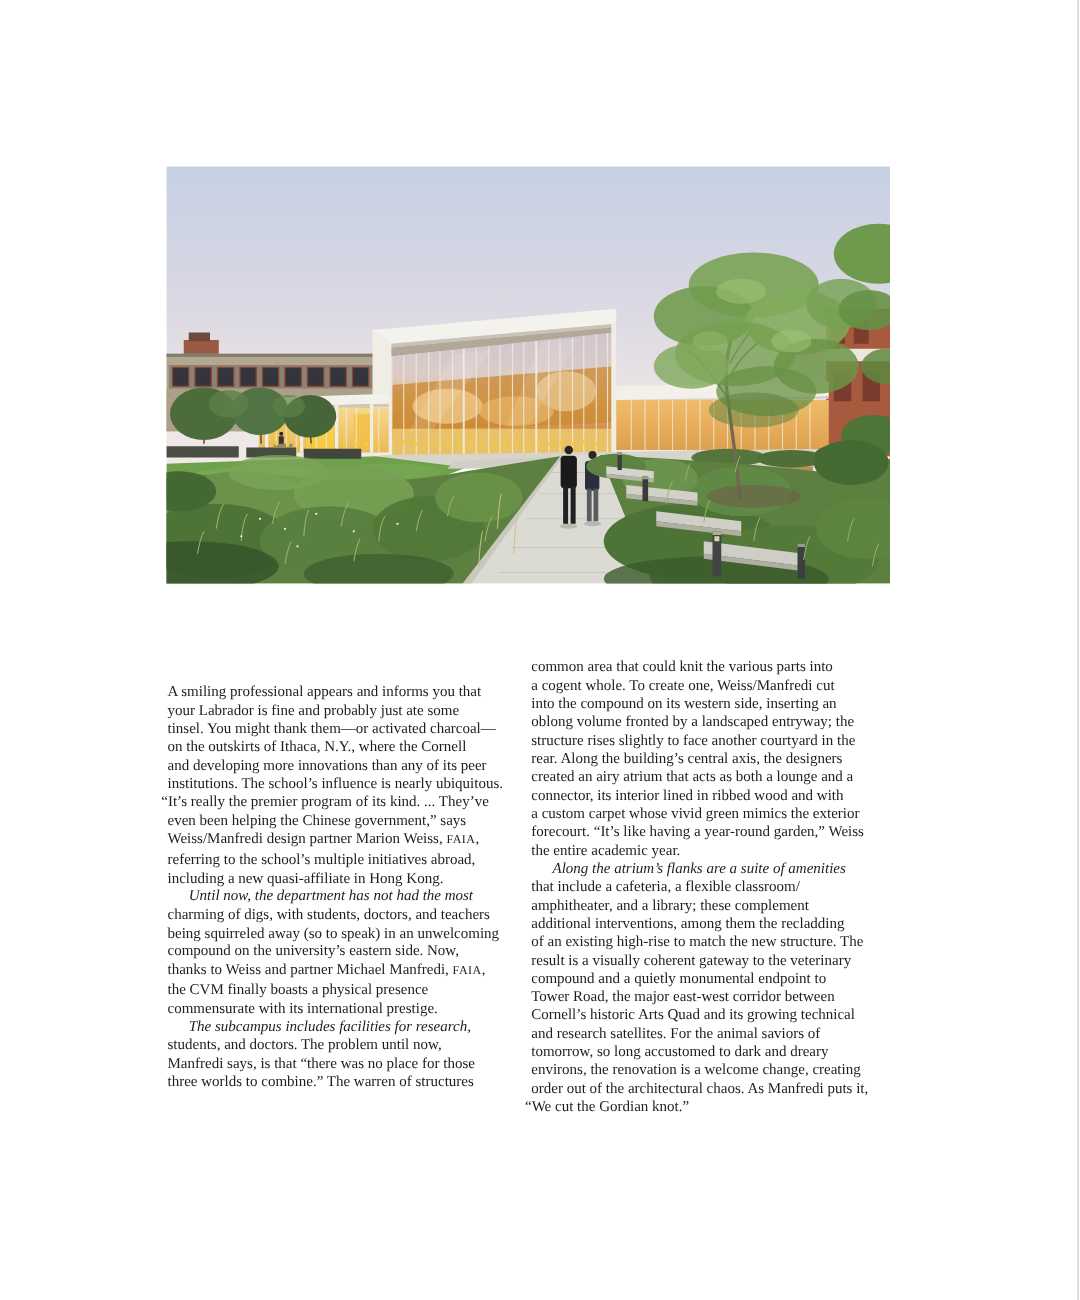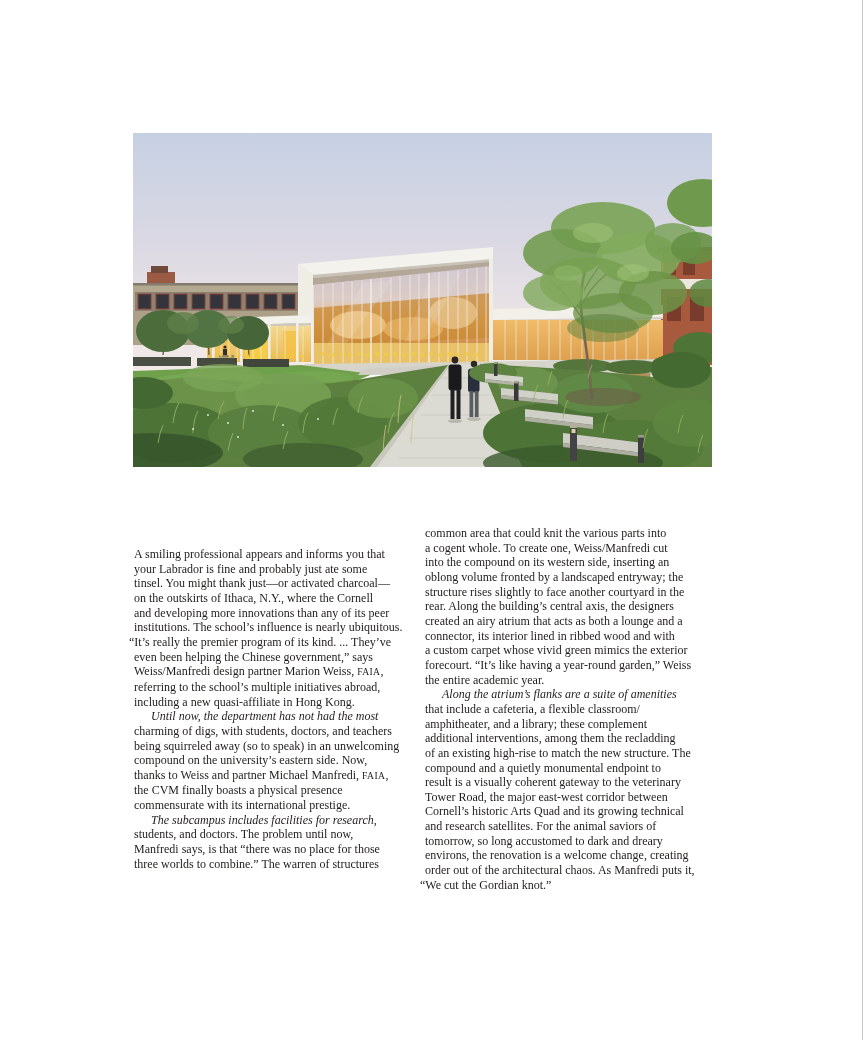--- a/index.html
+++ b/index.html
@@ -386,21 +386,21 @@
           <circle cx="160" cy="222" r="1.6"></circle>
         <circle cx="169" cy="223" r="1.6"></circle>
       </g>
     </svg>
   </figure>
 
   <div class="columns">
       <div class="col">
         <div class="line">A smiling professional appears and informs you that</div>
         <div class="line">your Labrador is fine and probably just ate some</div>
-        <div class="line">tinsel. You might thank just—or activated charcoal—</div>
+        <div class="line">tinsel. You might thank them—or activated charcoal—</div>
         <div class="line">on the outskirts of Ithaca, N.Y., where the Cornell</div>
         <div class="line">and developing more innovations than any of its peer</div>
         <div class="line">institutions. The school’s influence is nearly ubiquitous.</div>
         <div class="line hang">“It’s really the premier program of its kind. ... They’ve</div>
         <div class="line">even been helping the Chinese government,” says</div>
         <div class="line">Weiss/Manfredi design partner Marion Weiss, <span class="sc">FAIA</span>,</div>
         <div class="line">referring to the school’s multiple initiatives abroad,</div>
         <div class="line">including a new quasi-affiliate in Hong Kong.</div>
         <div class="line indent">Until now, the department has not had the most</div>
         <div class="line">charming of digs, with students, doctors, and teachers</div>
@@ -424,22 +424,22 @@
         <div class="line">created an airy atrium that acts as both a lounge and a</div>
         <div class="line">connector, its interior lined in ribbed wood and with</div>
         <div class="line">a custom carpet whose vivid green mimics the exterior</div>
         <div class="line">forecourt. “It’s like having a year-round garden,” Weiss</div>
         <div class="line">the entire academic year.</div>
         <div class="line indent">Along the atrium’s flanks are a suite of amenities</div>
         <div class="line">that include a cafeteria, a flexible classroom/</div>
         <div class="line">amphitheater, and a library; these complement</div>
         <div class="line">additional interventions, among them the recladding</div>
         <div class="line">of an existing high-rise to match the new structure. The</div>
+        <div class="line">result is a visually coherent gateway to the veterinary</div>
         <div class="line">compound and a quietly monumental endpoint to</div>
-        <div class="line">result is a visually coherent gateway to the veterinary</div>
         <div class="line">Tower Road, the major east-west corridor between</div>
         <div class="line">Cornell’s historic Arts Quad and its growing technical</div>
         <div class="line">and research satellites. For the animal saviors of</div>
         <div class="line">tomorrow, so long accustomed to dark and dreary</div>
         <div class="line">environs, the renovation is a welcome change, creating</div>
         <div class="line">order out of the architectural chaos. As Manfredi puts it,</div>
         <div class="line hang">“We cut the Gordian knot.”</div>
       </div>
     </div>
 

